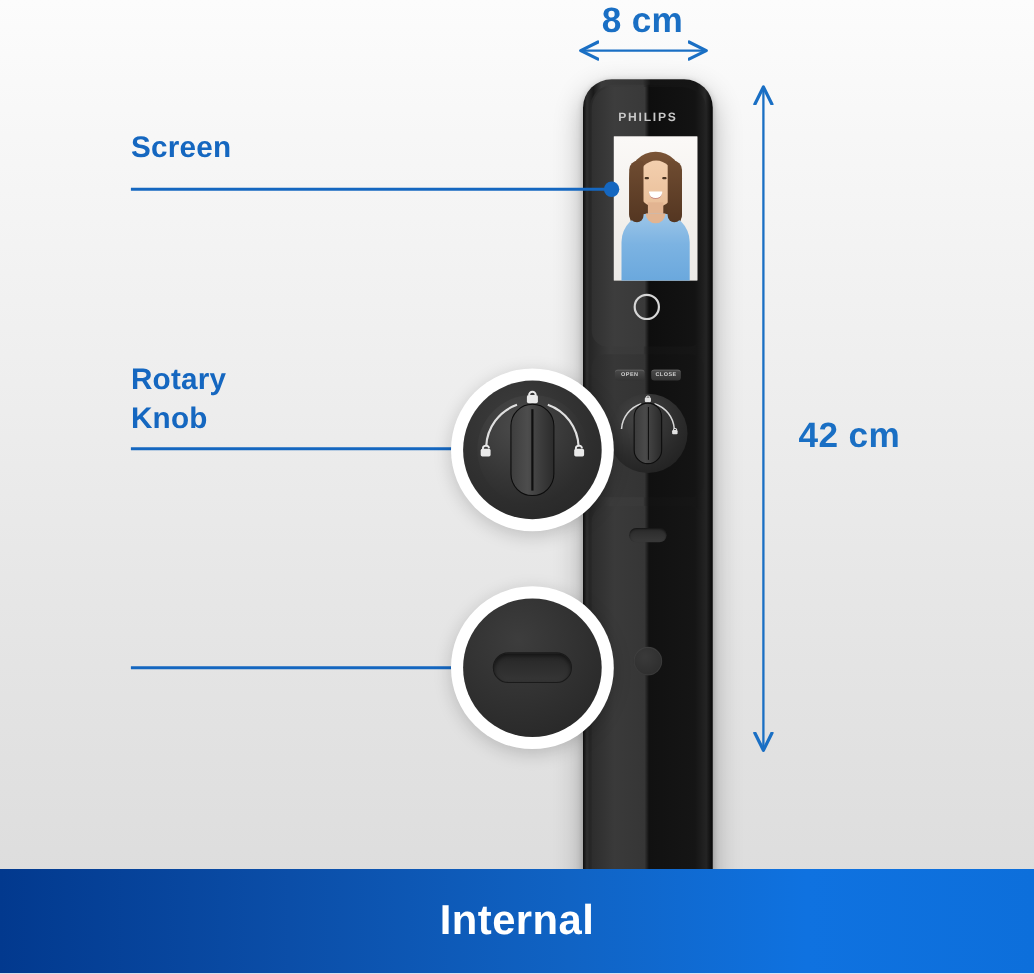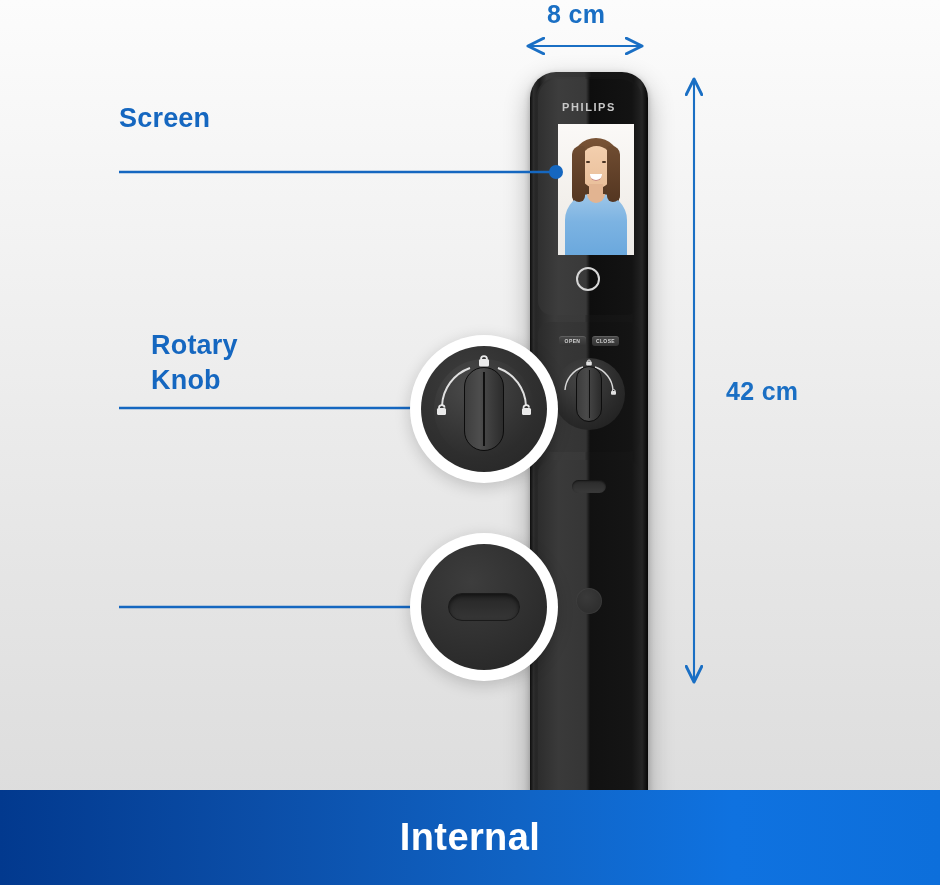--- a/index.html
+++ b/index.html
@@ -16,39 +16,39 @@
     height: 885px;
     overflow: hidden;
     background: linear-gradient(180deg, #fcfcfc 0%, #f2f2f2 28%, #e6e6e6 62%, #dadada 100%);
   }
 
   
   .dim-label {
     position: absolute;
     color: #1a6fc4;
     font-weight: bold;
-    font-size: 25px;
+    font-size: 32px;
     letter-spacing: .3px;
     white-space: nowrap;
   }
   #dim-width-label { left: 547px; top: 0px; }
   #dim-height-label { left: 726px; top: 377px; text-align: center; }
 
   
   .callout-label {
     position: absolute;
     color: #1567c0;
     font-weight: bold;
     font-size: 27px;
     line-height: 35px;
     white-space: pre-line;
     letter-spacing: .2px;
   }
-  #label-screen { left: 119px; top: 101px; }
-  #label-knob { left: 119px; top: 328px; margin-left: 32px; }
+  #label-screen { left: 119px; top: 117px; }
+  #label-knob { left: 119px; top: 328px; }
   #label-handle { left: 119px; top: 512px; }
 
   
   .overlay {
     position: absolute;
     left: 0; top: 0;
     width: 940px; height: 885px;
     pointer-events: none;
   }
 

